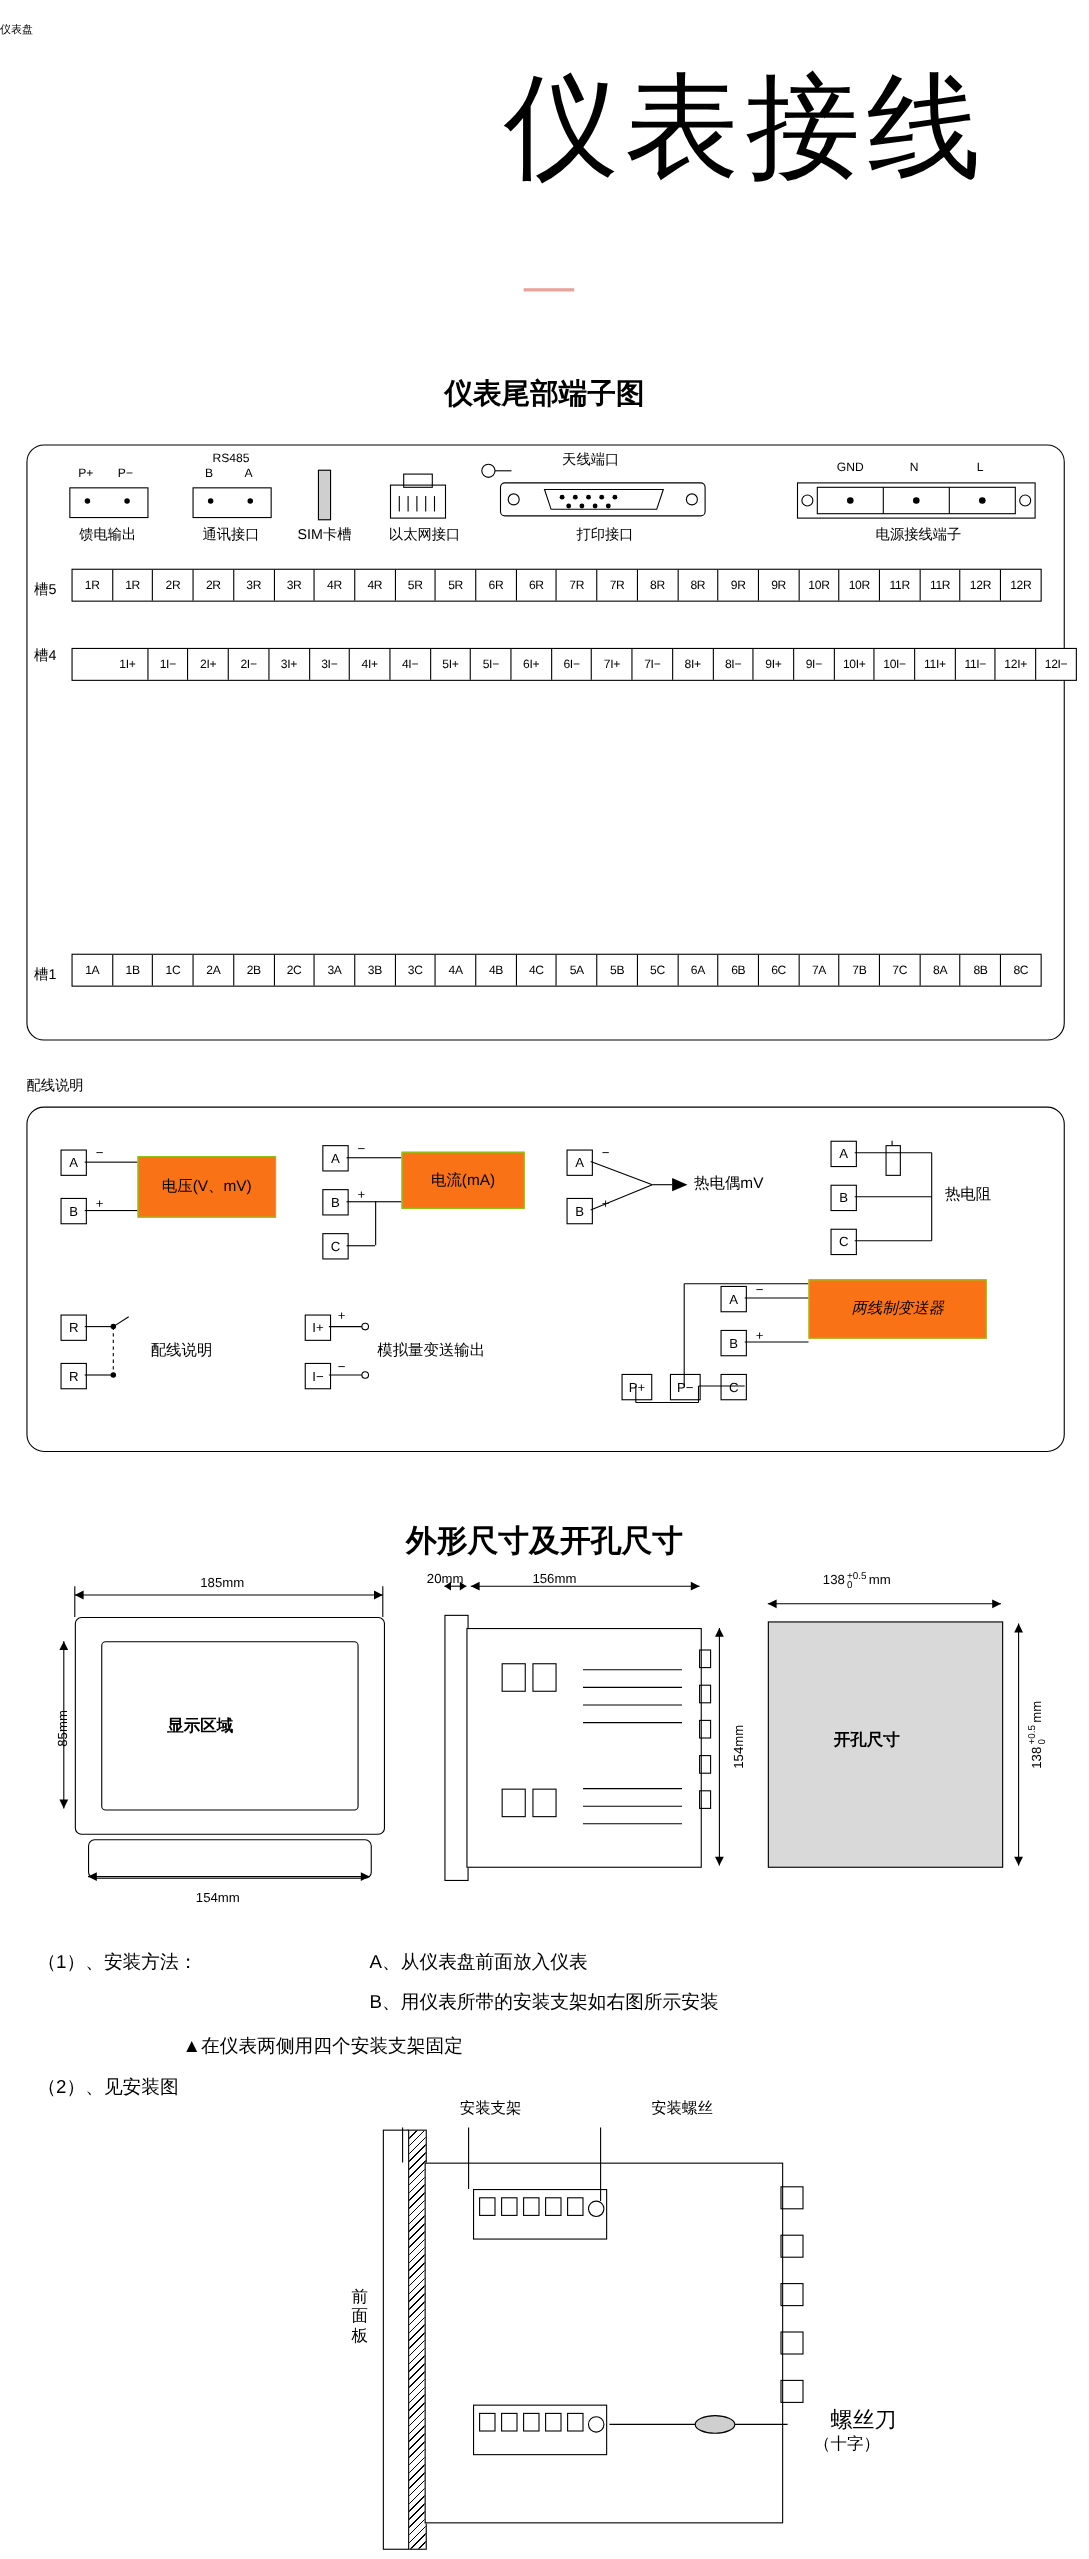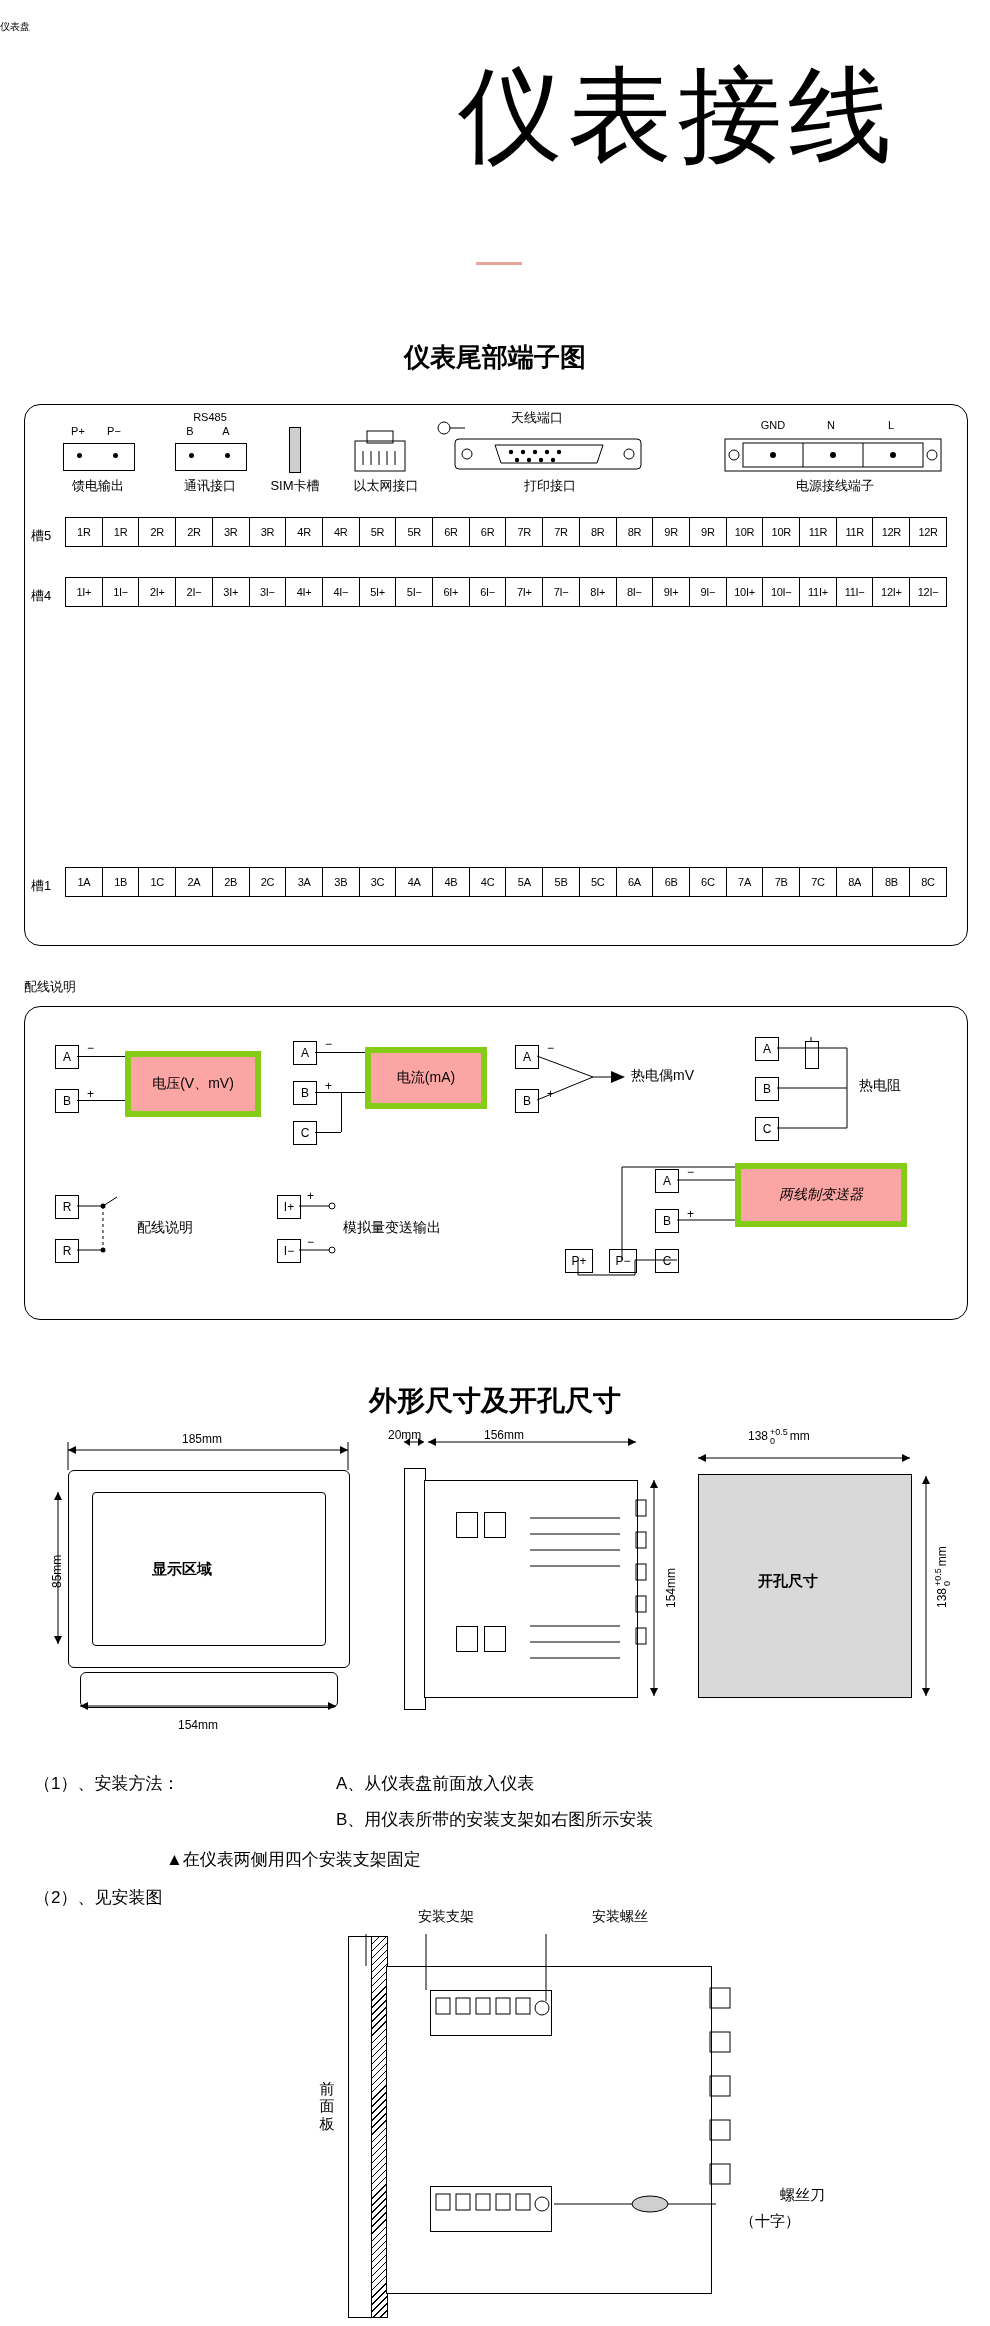--- a/index.html
+++ b/index.html
@@ -41,21 +41,21 @@
     font-size:11px;letter-spacing:-.3px;
   }
   .strip .cell:last-child{border-right:none;}
   .slot-label{position:absolute;font-size:13px;}
 
   
   .box-outline{position:absolute;border:1px solid #000;background:#fff;}
   .dot{position:absolute;width:5px;height:5px;border-radius:50%;background:#000;}
   .term{position:absolute;border:1px solid #000;background:#fff;width:22px;height:22px;
         display:flex;align-items:center;justify-content:center;font-size:12px;}
-  .rect{position:absolute;border:6px solid #84cc16;background:#fca5a5;display:flex;align-items:center;justify-content:center;font-size:14px;}
+  .rect{position:absolute;border:1px solid #84cc16;background:#f97316;display:flex;align-items:center;justify-content:center;font-size:14px;}
   .line{position:absolute;background:#000;}
   .sign{position:absolute;font-size:12px;}
   .wtext{position:absolute;font-size:14px;white-space:nowrap;}
   .wtext.sm{font-size:13px;}
 
   
   .dim-text{position:absolute;font-size:12px;white-space:nowrap;}
   .dim-text.v{transform:rotate(-90deg);transform-origin:left top;}
   .panel{position:absolute;border:1px solid #000;background:#fff;}
   .gray{background:#d9d9d9;}
@@ -169,21 +169,21 @@
         <div class="cell">9R</div>
         <div class="cell">10R</div>
         <div class="cell">10R</div>
         <div class="cell">11R</div>
         <div class="cell">11R</div>
         <div class="cell">12R</div>
         <div class="cell">12R</div>
       </div>
 
     <div class="slot-label" style="left:6px;top:182px;">槽4</div>
-    <div class="strip" id="strip4" style="left:40px;top:172px;width:880px;height:28px;">
+    <div class="strip" id="strip4" style="left:40px;top:184px;width:880px;height:28px;padding-left:32px;">
         <div class="cell">1I+</div>
         <div class="cell">1I−</div>
         <div class="cell">2I+</div>
         <div class="cell">2I−</div>
         <div class="cell">3I+</div>
         <div class="cell">3I−</div>
         <div class="cell">4I+</div>
         <div class="cell">4I−</div>
         <div class="cell">5I+</div>
         <div class="cell">5I−</div>
@@ -439,16 +439,16 @@
     <rect class="nofill" x="324" y="218" width="20" height="20"></rect>
 
     <line x1="-20" y1="-12" x2="-20" y2="20" stroke="#000"></line>
     <line x1="40" y1="-12" x2="40" y2="44" stroke="#000"></line>
     <line x1="160" y1="-12" x2="160" y2="55" stroke="#000"></line>
   </svg>
   <div class="inst" style="font-size:10px;margin-top:20px;">仪表盘</div>
   <div class="inst" style="left:418px;top:1908px;font-size:14px;">安装支架</div>
   <div class="inst" style="left:592px;top:1908px;font-size:14px;">安装螺丝</div>
   <div class="inst" style="left:318px;top:2080px;font-size:15px;width:18px;white-space:normal;text-align:center;line-height:1.15;"><span>前面板</span></div>
-  <div class="inst" style="left:740px;top:2186px;font-size:15px;padding-left:40px;">螺丝刀</div>
+  <div class="inst" style="left:715px;top:2186px;font-size:20px;padding-left:40px;">螺丝刀</div>
   <div class="inst" style="left:740px;top:2212px;font-size:15px;">（十字）</div>
 
 </div>
 
 </body></html>

